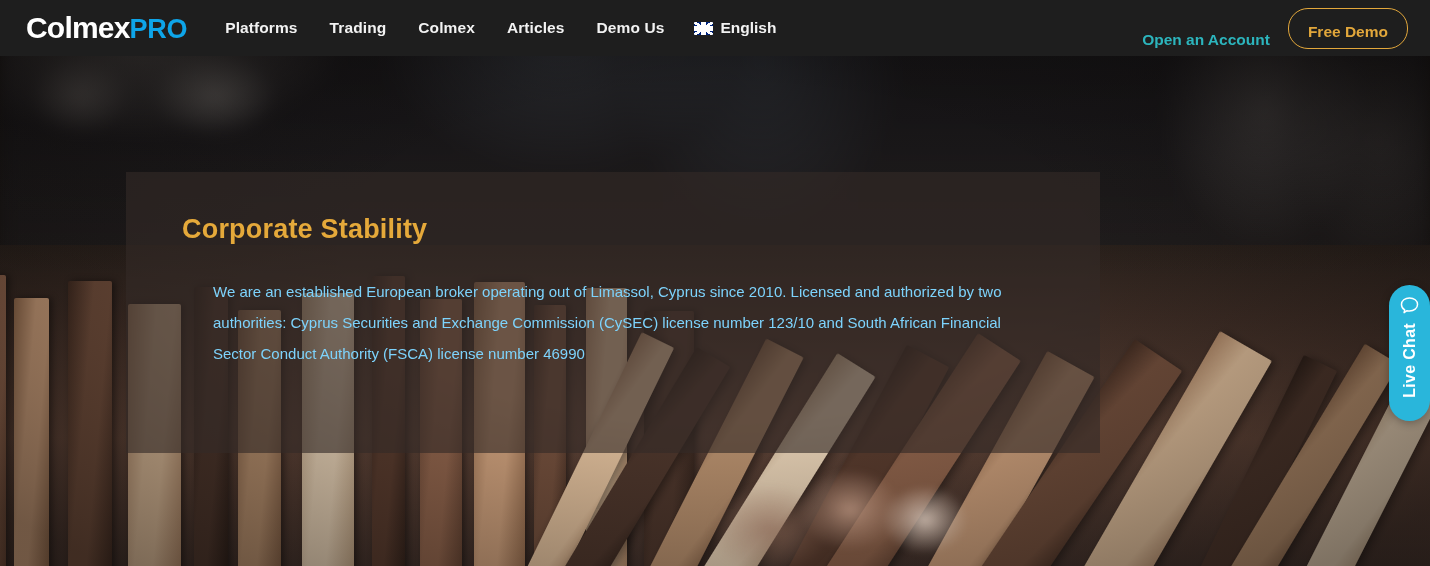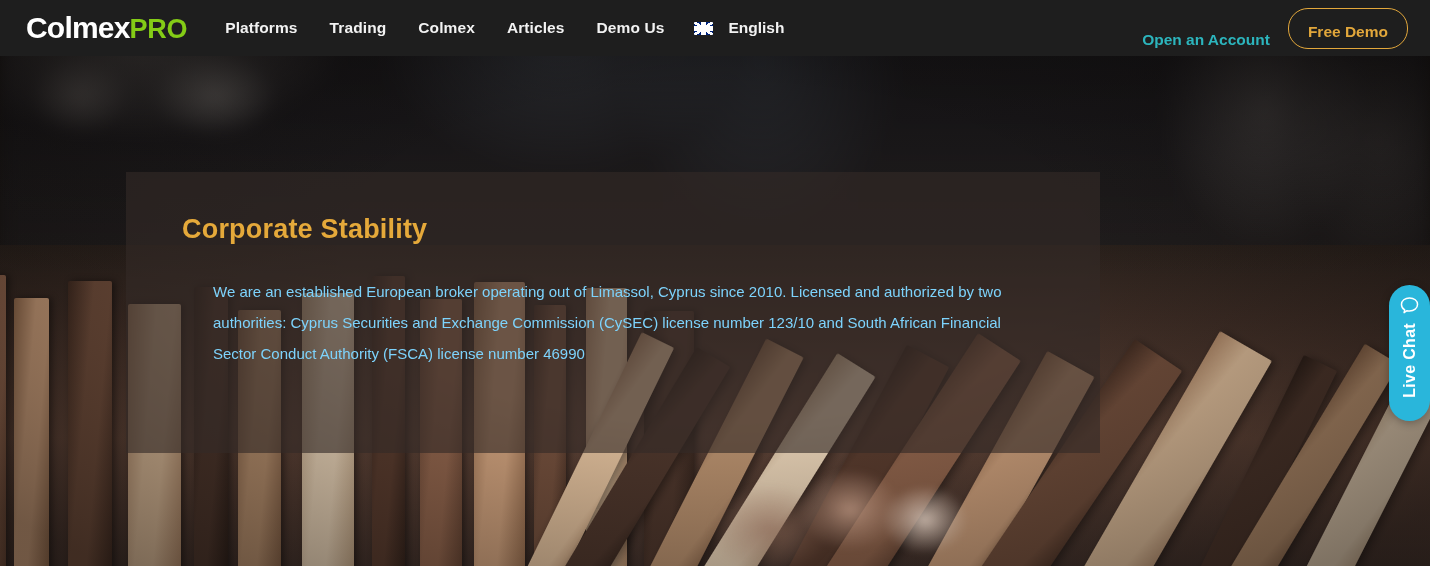--- a/index.html
+++ b/index.html
@@ -61,31 +61,31 @@
     background: #1e1e1e;
     display: flex; align-items: center;
     z-index: 20;
   }
   .logo { display: flex; align-items: baseline; margin-left: 26px; margin-right: 22px; cursor: pointer; }
   .logo-main {
     font-size: 30px; font-weight: bold; color: #ffffff;
     letter-spacing: -0.8px; line-height: 1;
   }
   .logo-pro {
-    font-size: 27px; font-weight: bold; color: #84cc16;
+    font-size: 27px; font-weight: bold; color: #0ea5e9;
     letter-spacing: -0.3px; line-height: 1;
   }
 
   .nav { display: flex; align-items: center; gap: 0px; }
   .nav-item {
     color: #f2f2f2; font-size: 15.5px; font-weight: bold;
     padding: 8px 16px; cursor: pointer; white-space: nowrap;
     letter-spacing: .1px;
   }
-  .nav-lang { display: flex; align-items: center; gap: 15px; padding: 8px 14px; cursor: pointer; }
+  .nav-lang { display: flex; align-items: center; gap: 7px; padding: 8px 14px; cursor: pointer; }
   .flag-uk {
     width: 19px; height: 13px; display: inline-block; position: relative;
     background: #00247d; border-radius: 1px; overflow: hidden; flex: none;
   }
   .flag-uk::before {
     content: ""; position: absolute; inset: 0;
     background:
       linear-gradient(to bottom right, transparent calc(50% - 1.4px), #fff calc(50% - 1.4px), #fff calc(50% + 1.4px), transparent calc(50% + 1.4px)),
       linear-gradient(to bottom left, transparent calc(50% - 1.4px), #fff calc(50% - 1.4px), #fff calc(50% + 1.4px), transparent calc(50% + 1.4px));
   }

